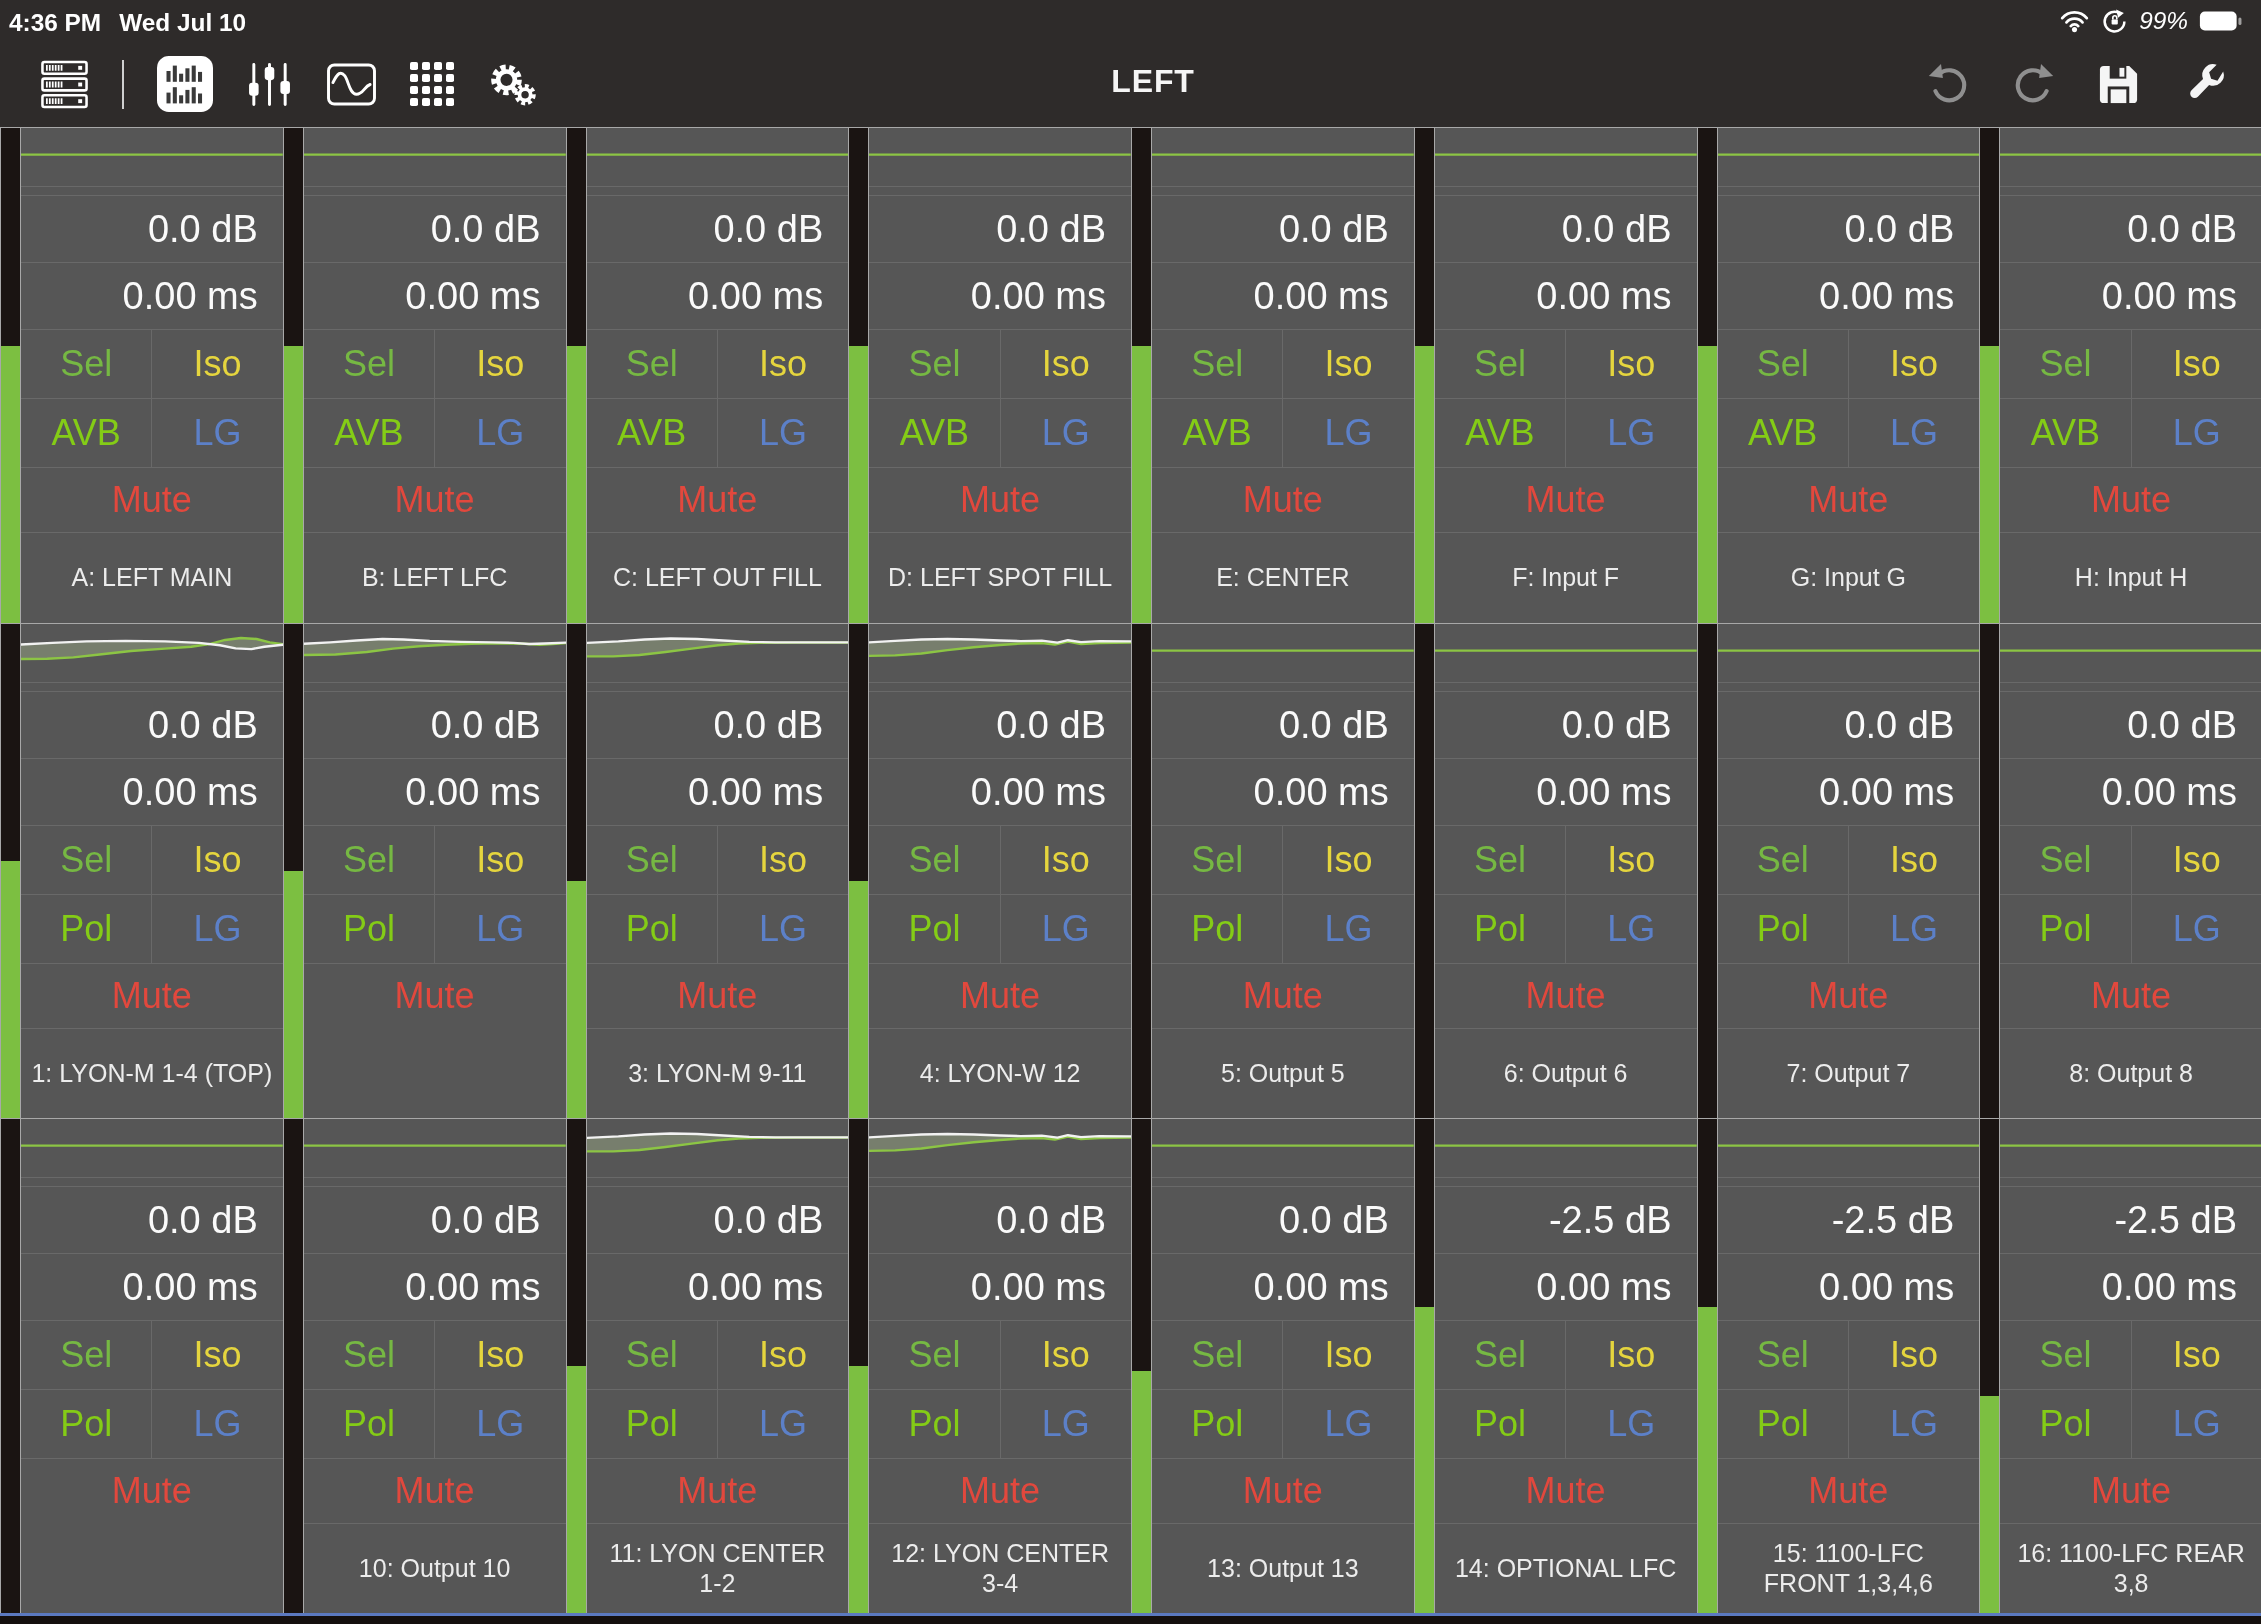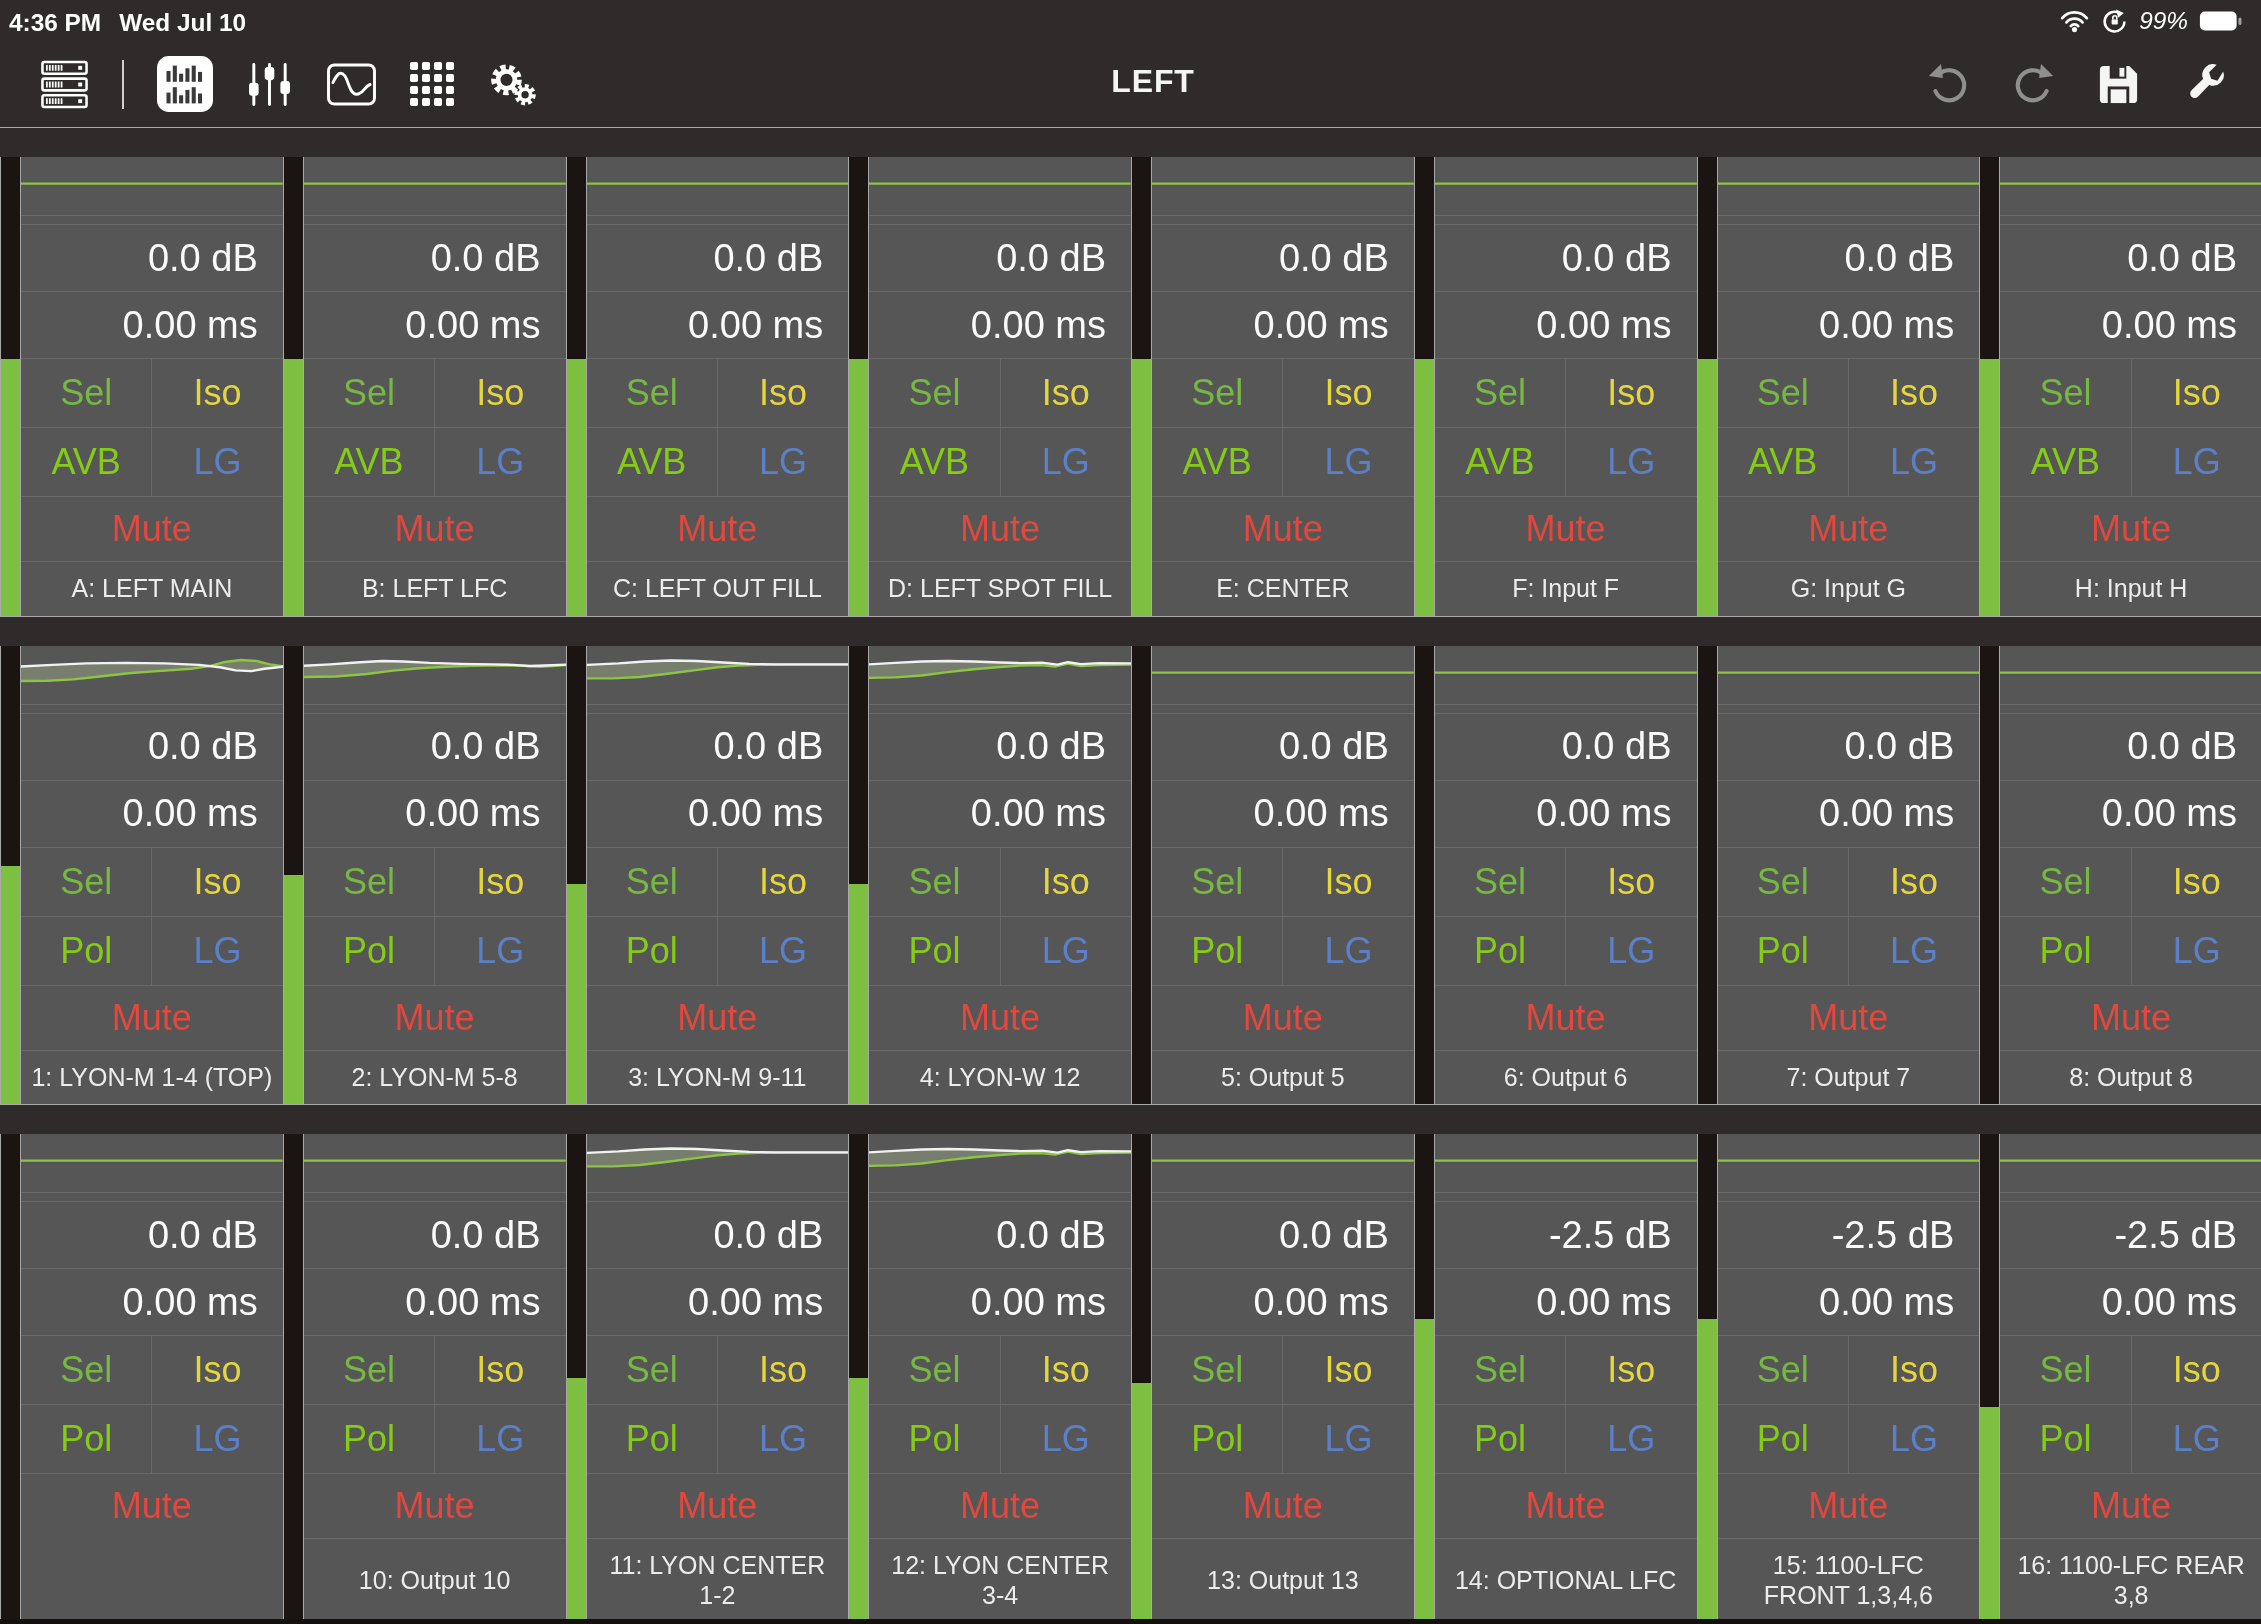--- a/index.html
+++ b/index.html
@@ -26,21 +26,21 @@
   .grid-icon { display:grid; grid-template-columns:repeat(4,8.1px); grid-template-rows:repeat(4,8.1px); gap:4.1px; }
   .grid-icon div { background:#ffffff; border-radius:1.8px; }
 
   
   .board { position:absolute; left:0; top:127px; width:2262px; height:1489px;
     display:grid; grid-template-rows:1fr 1fr 1fr;
     border-top:1.8px solid #a8a8a8; border-bottom:3.6px solid #5b79c0; background:#2e2b2a; }
   .strip-row { display:grid; grid-template-columns:repeat(8,1fr); }
   .strip-row + .strip-row { border-top:1.8px solid #a8a8a8; }
 
-  .strip { display:flex; border-left:1.8px solid #a8a8a8; min-width:0;margin-top:29px; }
+  .strip { display:flex; border-left:1.8px solid #a8a8a8; min-width:0; }
   .meter { width:20px; background:#1a1412; position:relative; border-right:1.8px solid #a8a8a8; flex:0 0 auto; }
   .meter-fill { position:absolute; bottom:0; left:0; width:100%; background:#7cbf41; }
 
   .panel { flex:1; background:#565656; display:flex; flex-direction:column; min-width:0; }
   .panel > div + div { border-top:1.8px solid #696969; }
   .cell-graph { height:58px; flex:0 0 auto; }
   .cell-graph svg { display:block; width:100%; height:100%; }
   .cell-spacer { height:9px; flex:0 0 auto; }
   .cell-val { height:67px; flex:0 0 auto; display:flex; align-items:center; justify-content:flex-end;
     padding-right:25px; font-size:38px; color:#fafafa; }
@@ -479,21 +479,20 @@
       <div class="cell-val">0.00 ms</div>
       <div class="cell-pair">
         <div class="half c-sel">Sel</div>
         <div class="half c-iso">Iso</div>
       </div>
       <div class="cell-pair">
         <div class="half c-mid">Pol</div>
         <div class="half c-lg">LG</div>
       </div>
       <div class="cell-mute">Mute</div>
-      <div class="cell-label">2: LYON-M 5-8</div>
     </div>
   </div>
       <div class="strip">
     <div class="meter">
       <div class="meter-fill" style="height: 48%;"></div>
     </div>
     <div class="panel">
       <div class="cell-graph">
         <svg viewBox="0 0 100 24" preserveAspectRatio="none">
               <path d="M0,7.8 L12,7.2 L22,6.4 L32,6 L42,6.2 L52,6.8 L62,7.4 L72,7.6 L85,7.6 L100,7.6 L100,7.7 L80,7.7 L66,7.8 L58,8.1 L50,8.8 L40,10.2 L30,11.6 L20,12.8 L10,13.4 L0,13.4 Z" class="gfill"></path>

